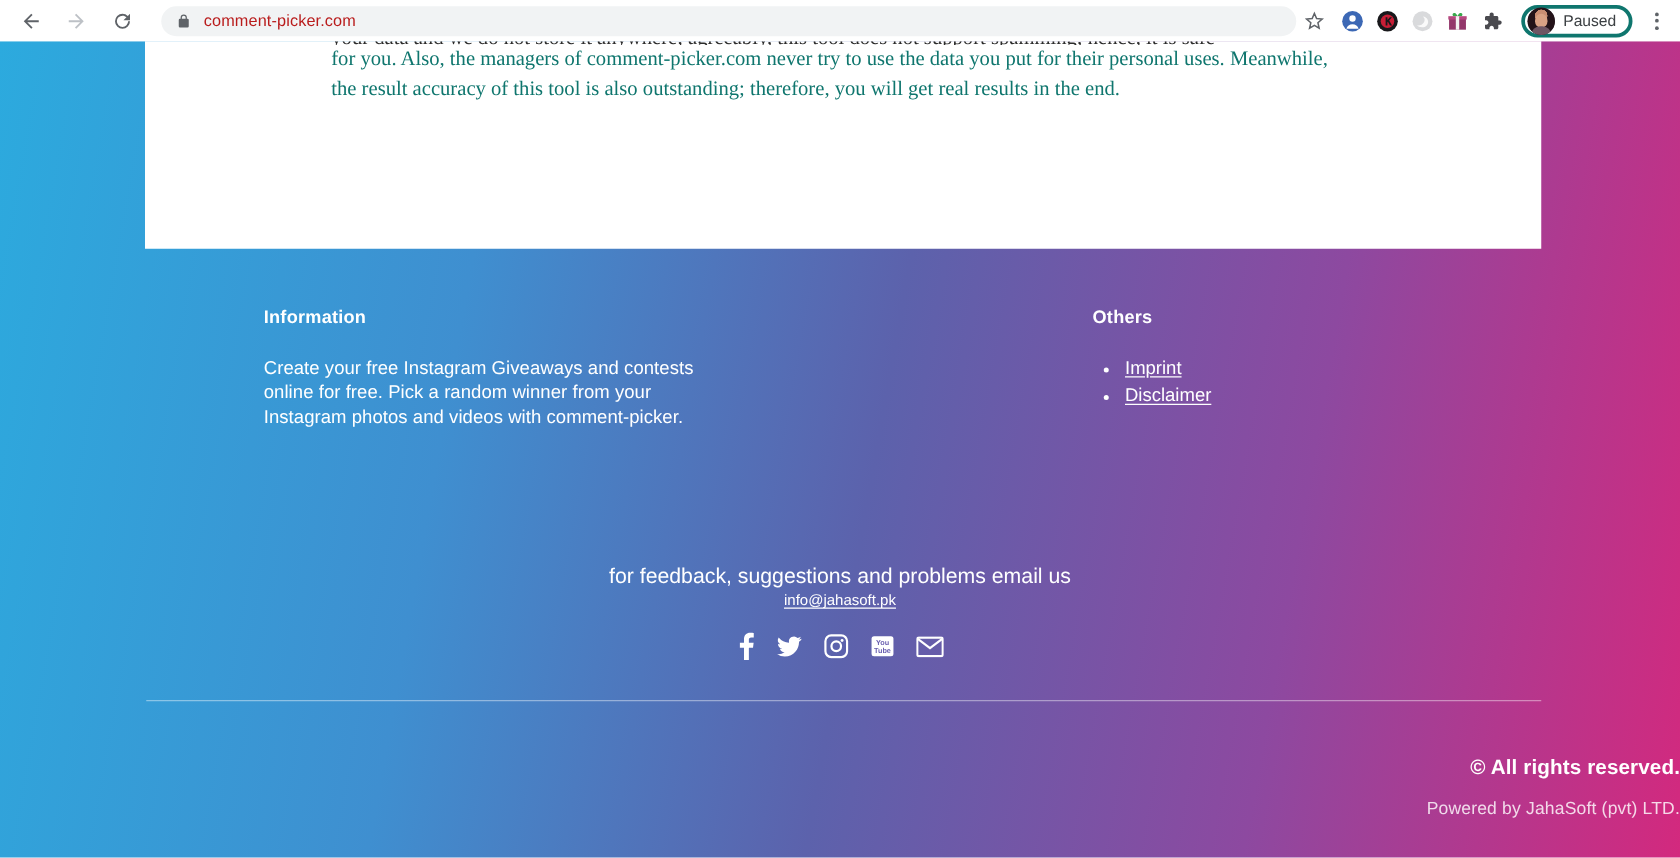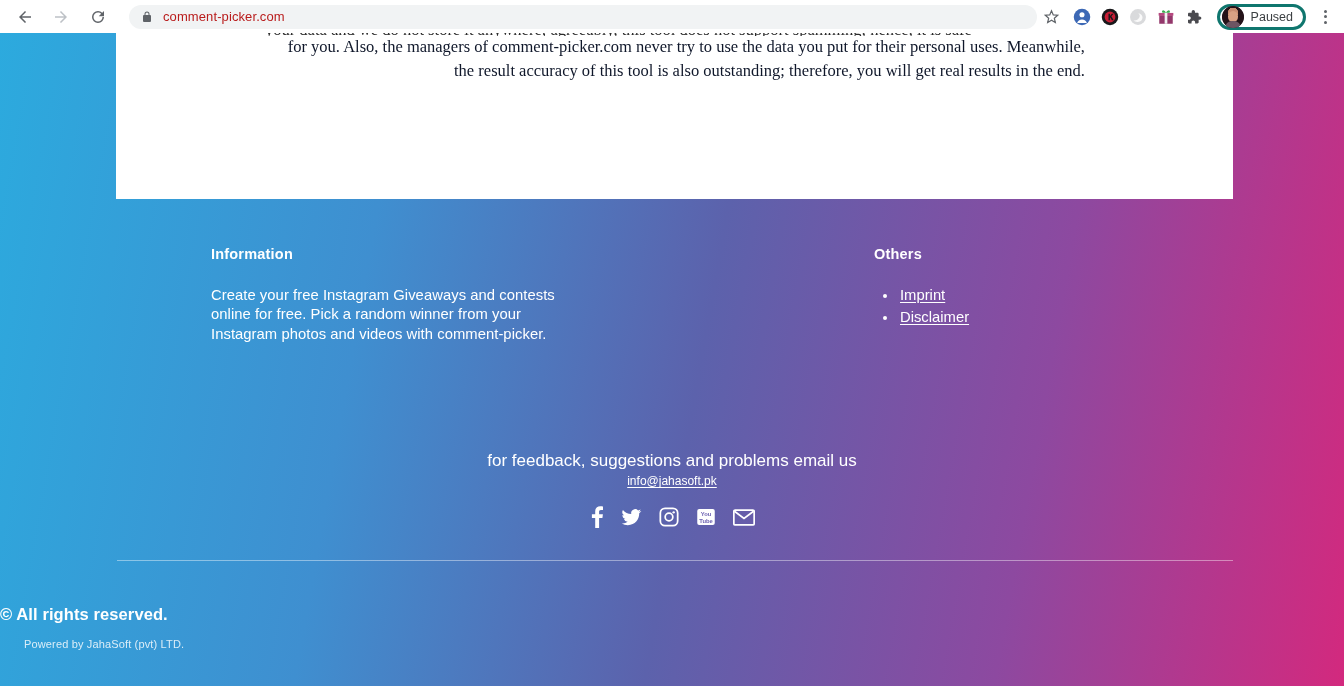--- a/index.html
+++ b/index.html
@@ -80,21 +80,21 @@
   #article-card{
     position:absolute; left:116px; top:-6px; width:1117px; height:172px;
     background:#fff; overflow:hidden;
   }
   #article-card .clipped-line{
     position:absolute; left:149px; top:-9px; width:820px; height:18px; overflow:hidden;
   }
   #article-body{
     position:absolute; left:149px; top:8px; width:820px;
     font-family:"Liberation Serif", serif;
-    font-size:16.5px; line-height:23.5px; color:#0f172a; text-align:right;
+    font-size:16.5px; line-height:23.5px; color:#0f766e; text-align:left;
   }
   .clipped-text{
     font-family:"Liberation Serif", serif; font-size:16.5px; line-height:23.5px;
     color:#2b2b2b; white-space:nowrap;
   }
 
   
   #footer-columns{
     position:absolute; left:211px; top:213px; width:1020px; height:130px;
   }
@@ -139,27 +139,27 @@
   #social-icons a{ display:flex; align-items:center; justify-content:center; color:#fff; }
 
   
   #footer-divider{
     position:absolute; left:117px; top:527px; width:1116px; height:1px;
     background:rgba(255,255,255,.42);
   }
 
   
   #copyright-block{
-    position:absolute; left:0; top:572px; width:1344px; text-align:left;
+    position:absolute; left:0; top:572px; width:1344px; text-align:right;
   }
   #copyright-text{
     font-size:16.5px; font-weight:bold; color:#ffffff; letter-spacing:.1px;
   }
   #powered-by{
-    margin-top:14px; font-size:11px; color:rgba(255,255,255,.82); letter-spacing:.15px;margin-left:24px;
+    margin-top:14px; font-size:14px; color:rgba(255,255,255,.82); letter-spacing:.15px;margin-left:24px;
   }
 </style>
 </head>
 <body>
 
 <div id="browser-chrome">
 
   <div class="nav-btn" id="back-button">
     <svg width="18" height="18" viewBox="0 0 24 24">
       <path d="M20 11H7.8l5.6-5.6L12 4l-8 8 8 8 1.4-1.4L7.8 13H20z" fill="currentColor"></path>

